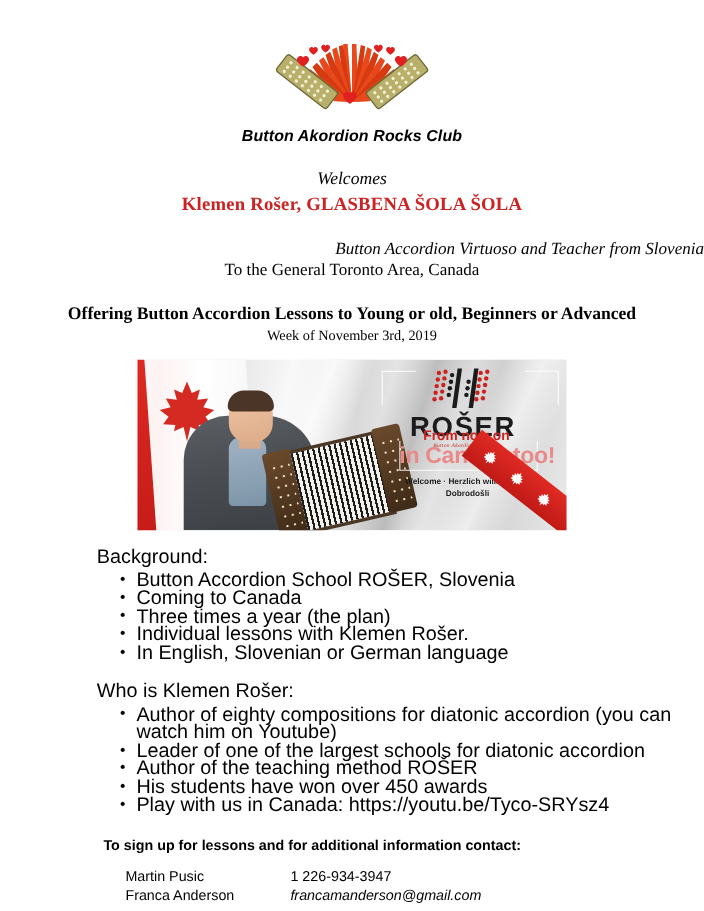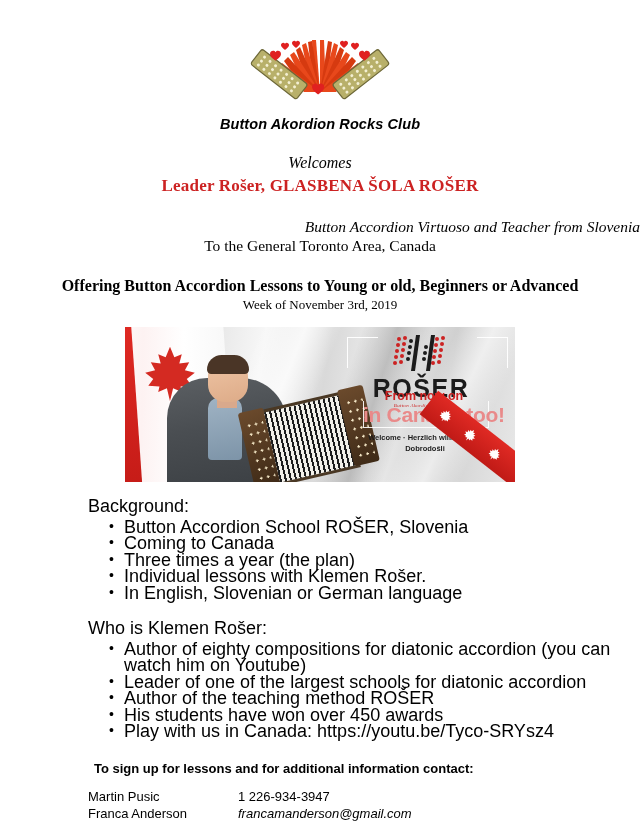--- a/index.html
+++ b/index.html
@@ -320,20 +320,21 @@
 
   .signup {
     font-family: "Liberation Sans", sans-serif;
     font-weight: bold;
     font-size: 13px;
     margin-top: 22px;
     padding-left: 6px;
   }
   table.contact {
     margin-top: 13px;
+    margin-left: 26px;
     border-collapse: collapse;
   }
   table.contact td {
     font-family: "Liberation Sans", sans-serif;
     font-size: 13px;
     line-height: 16.4px;
     padding: 0;
     vertical-align: top;
   }
   td.cname { width: 150px; }
@@ -423,21 +424,21 @@
       <path d="M126 24 c0-3-4-4.4-5.6-1.7 C118.8 19.6 115 21 115 24 c0 3.2 5.5 6.6 5.5 6.6 S126 27.2 126 24 z"></path>
       <path d="M115 15 c0-2.2-2.9-3.2-4-1.2 C109.9 11.8 107 12.8 107 15 c0 2.4 4 4.8 4 4.8 S115 17.4 115 15 z"></path>
       <path d="M104 13 c0-2.2-2.9-3.2-4-1.2 C98.9 9.8 96 10.8 96 13 c0 2.4 4 4.8 4 4.8 S104 15.4 104 13 z"></path>
       <path d="M68 57 c0-3.4 4.5-4.9 6.2-1.9 C76 52.1 80.3 53.6 80.3 57 c0 3.6-6.2 7.4-6.2 7.4 S68 60.6 68 57 z"></path>
     </g>
   </svg>
 </div>
 
 <div class="club-title">Button Akordion Rocks Club</div>
 <div class="welcomes">Welcomes</div>
-<div class="guest-name">Leader Rošer, GLASBENA ŠOLA ROŠER</div>
+<div class="guest-name">Klemen Rošer, GLASBENA ŠOLA ŠOLA</div>
 <div class="virtuoso">Button Accordion Virtuoso and Teacher from Slovenia</div>
 <div class="area">To the General Toronto Area, Canada</div>
 <div class="offering">Offering Button Accordion Lessons to Young or old, Beginners or Advanced</div>
 <div class="weekof">Week of November 3rd, 2019</div>
 
 <div class="banner-wrap">
   <div class="banner">
 
     <div class="flag-left">
       <div class="band"></div>

